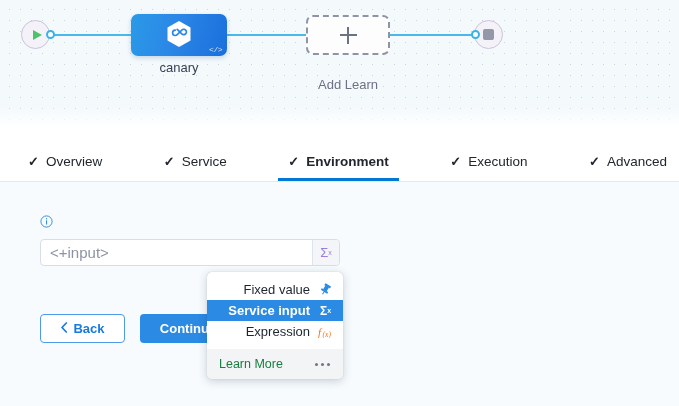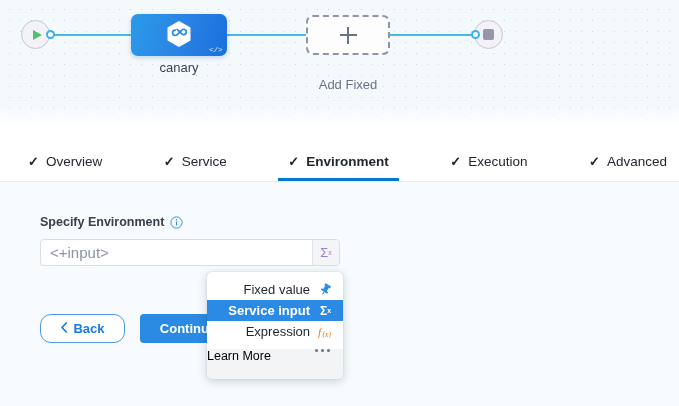--- a/index.html
+++ b/index.html
@@ -273,21 +273,21 @@
     user-select: none;
   }
   .sigma-btn sup { font-size: 7px; }
 
   
   .btn-back {
     position: absolute;
     left: 40px; top: 314px;
     width: 85px; height: 29px;
     border: 1px solid #4f9ae8;
-    border-radius: 11px;
+    border-radius: 4px;
     background: #ffffff;
     color: #1a7ae0;
     font-size: 13px;
     font-weight: bold;
     display: flex;
     align-items: center;
     justify-content: center;
     gap: 5px;
     cursor: pointer;
     box-sizing: border-box;
@@ -345,25 +345,25 @@
     align-items: center;
     justify-content: center;
     flex: 0 0 auto;
   }
   .dd-pad-top { height: 7px; }
   .dd-pad-bot { height: 7px; }
   .dd-footer {
     background: #f3f4f6;
     height: 30px;
     display: flex;
-    align-items: flex-start;
+    align-items: center;
     justify-content: space-between;
-    padding: 0 13px 0 0;
+    padding: 0 13px 0 12px;
     font-size: 12.5px;
-    color: #000000;
+    color: #15803d;
     cursor: pointer;
     box-sizing: border-box;
   }
   .dots {
     display: flex;
     gap: 3px;
   }
   .dots i {
     width: 3px; height: 3px;
     border-radius: 50%;
@@ -403,21 +403,21 @@
         </svg>
       </span>
       <span class="code-badge">&lt;/&gt;</span>
     </div>
     <div class="stage-label">canary</div>
 
     <div class="node-add">
       <span class="plus-h"></span>
       <span class="plus-v"></span>
     </div>
-    <div class="add-label">Add Fixed</div>
+    <div class="add-label">Add Learn</div>
 
     <div class="node-end">
       <span class="stop-sq"></span>
     </div>
 
     <div class="canvas-fade"></div>
   </div>
 
   <div class="tabbar">
     <div class="tab-spacer" style="flex:0 0 28px;"></div>
@@ -444,21 +444,20 @@
     <div class="tab">
       <span class="chk">✓</span>
       <span class="tab-label">Advanced</span>
     </div>
     <div class="tab-spacer" style="flex:0 0 12px;"></div>
   </div>
 
   <div class="panel"></div>
 
   <div class="field-label">
-    <span>Specify Environment</span>
     <span class="info-icon">
       <svg width="13" height="13" viewBox="0 0 13 13">
         <circle cx="6.5" cy="6.5" r="5.6" fill="none" stroke="#3b8fe0" stroke-width="1"></circle>
         <rect x="6" y="5.4" width="1.1" height="4.1" fill="#3b8fe0"></rect>
         <rect x="6" y="3.1" width="1.1" height="1.3" fill="#3b8fe0"></rect>
       </svg>
     </span>
   </div>
 
   <div class="input-wrap">

